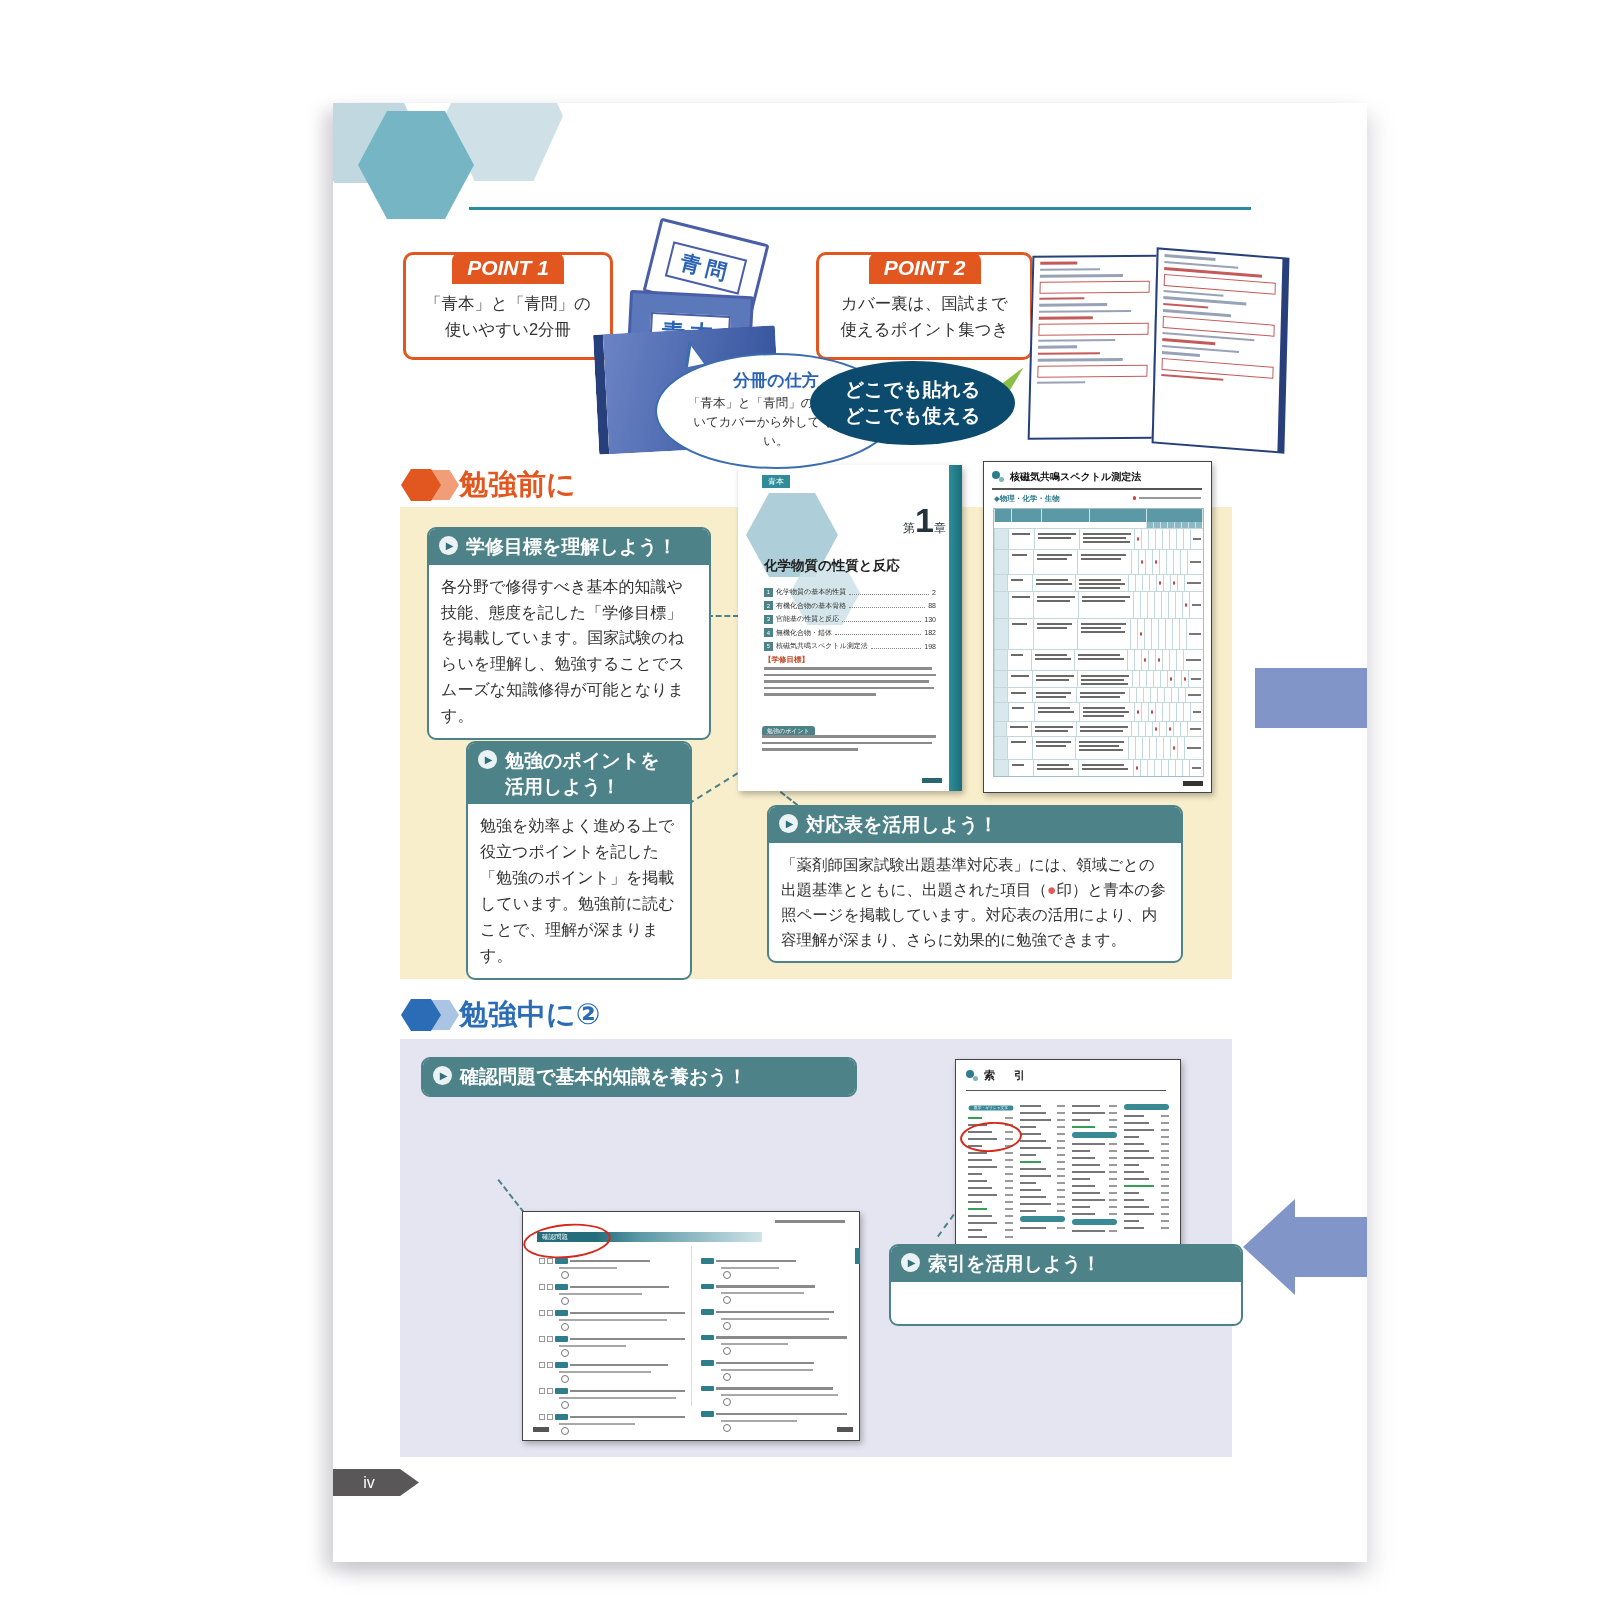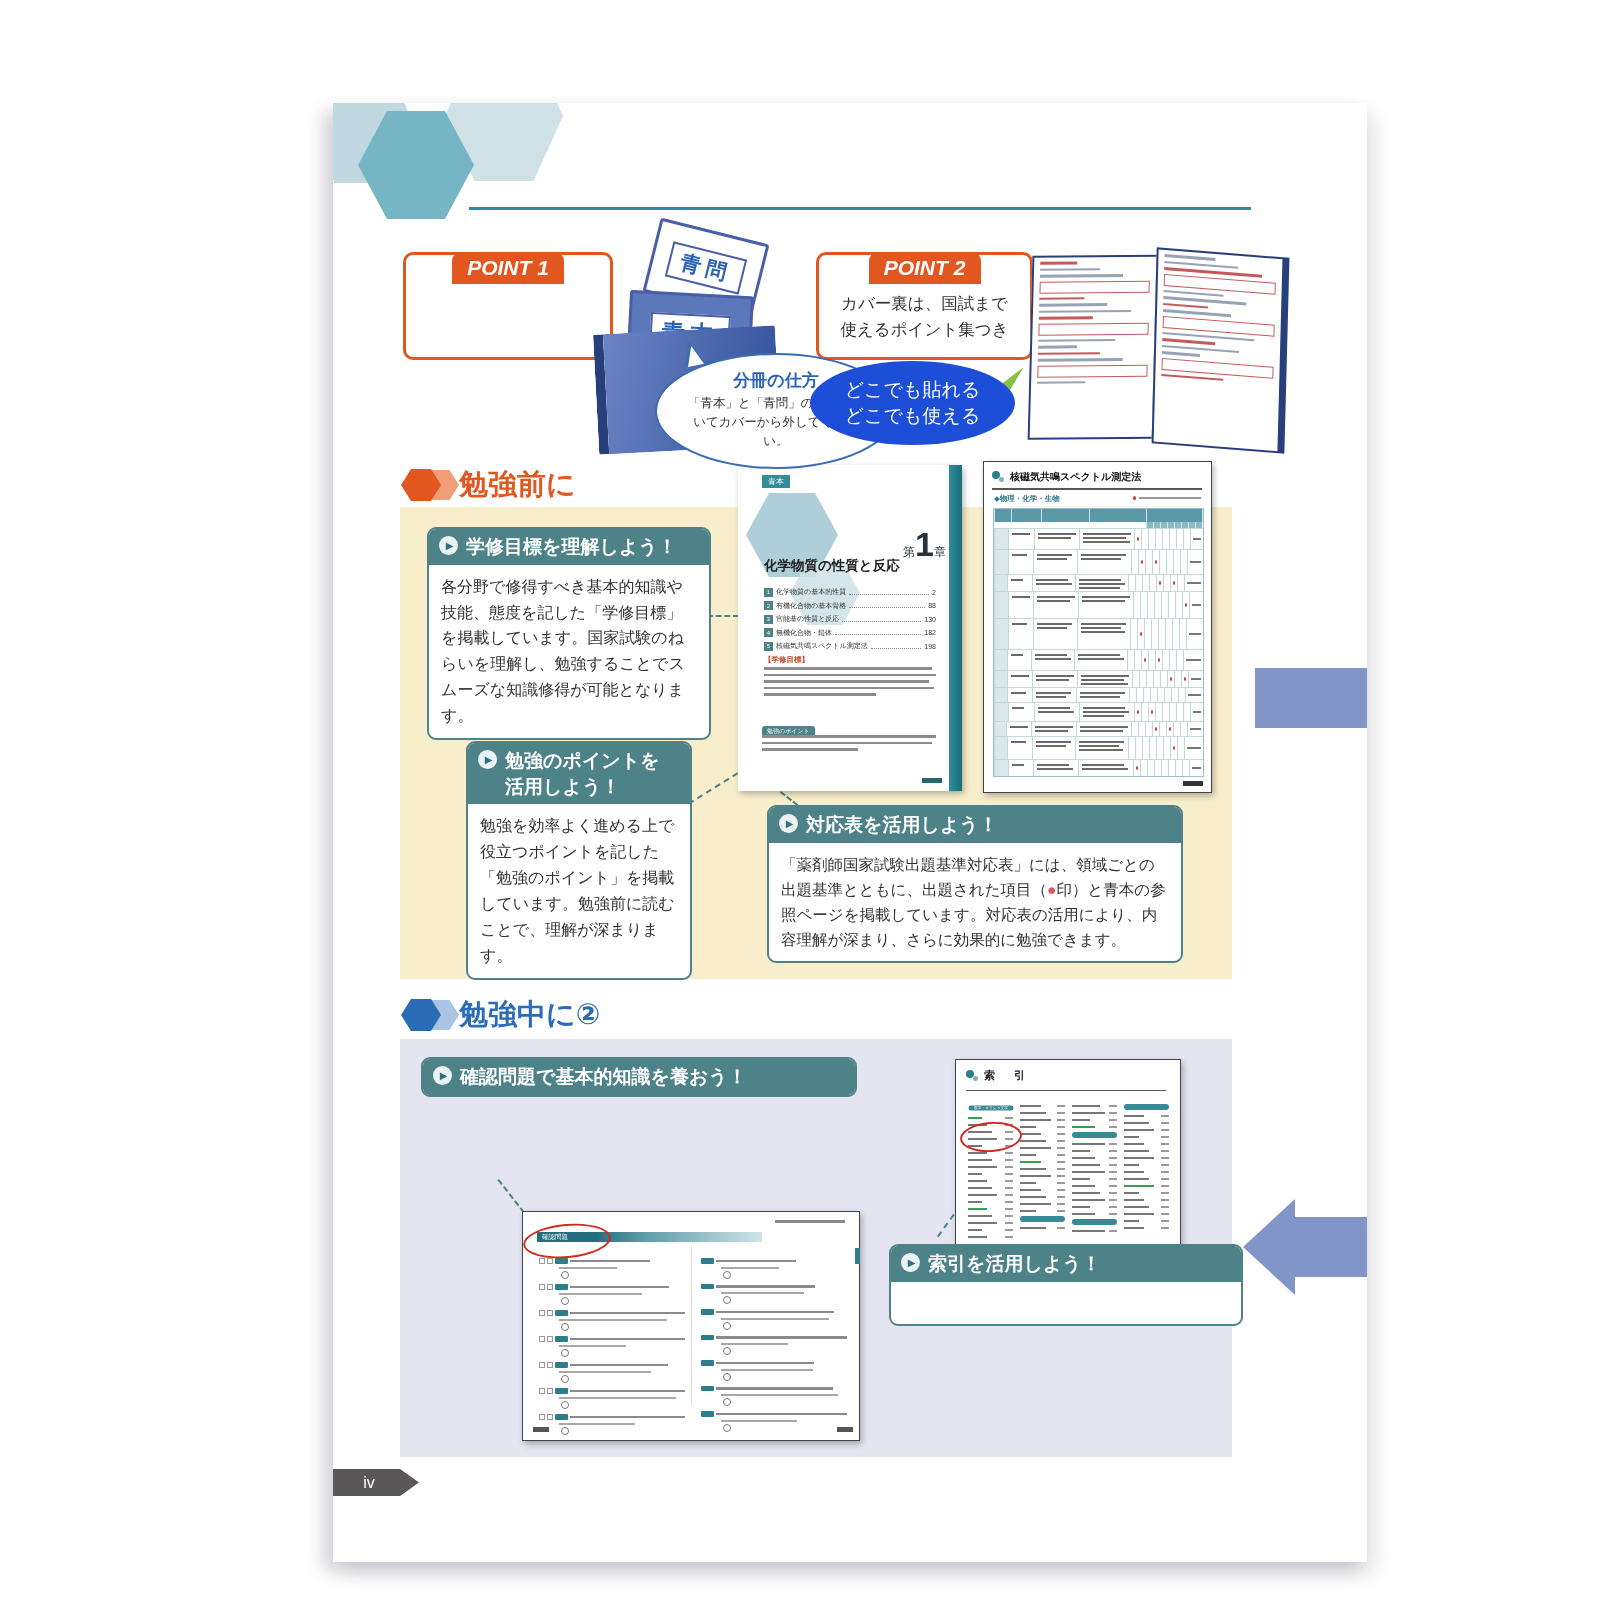--- a/index.html
+++ b/index.html
@@ -19,21 +19,21 @@
   .point-body{margin-top:36px;font-size:16.5px;color:#333;line-height:1.55;}
   
   .card{position:absolute;background:#fff;border:3px solid #4a5ea8;border-radius:3px;display:flex;align-items:center;justify-content:center;}
   .card-inner{border:2px solid #4a5ea8;background:#fff;padding:2px 10px;font-size:21px;font-weight:bold;color:#2a63b5;letter-spacing:5px;white-space:nowrap;}
   .book-cover{position:absolute;background:linear-gradient(105deg,#6b84c4,#31509b);border-left:10px solid #27407c;border-radius:2px;}
   .bubble{position:absolute;background:#fff;border:2.5px solid #3b6db0;border-radius:50%;text-align:center;z-index:6;}
   .bubble-title{font-size:17px;font-weight:bold;color:#2a63b5;margin-top:14px;}
   .bubble-body{font-size:12.5px;color:#333;line-height:1.5;padding:2px 26px;}
   .bubble-tail-o{position:absolute;width:20px;height:26px;background:#3b6db0;clip-path:polygon(20% 0,100% 85%,0 100%);z-index:5;}
   .bubble-tail-i{position:absolute;width:16px;height:21px;background:#fff;clip-path:polygon(20% 0,100% 85%,0 100%);z-index:7;}
-  .green-bubble{position:absolute;background:#1d4ed8;border-radius:50%;color:#fff;font-weight:normal;font-size:19px;
+  .green-bubble{position:absolute;background:#0c4a6e;border-radius:50%;color:#fff;font-weight:bold;font-size:19px;
                 display:flex;flex-direction:column;align-items:center;justify-content:center;line-height:1.35;z-index:6;}
   .green-tail{position:absolute;background:#8cc044;clip-path:polygon(0 60%,100% 0,30% 100%);width:34px;height:24px;transform:rotate(-14deg);z-index:5;}
   
   .folder{position:absolute;transform:rotate(1.5deg);}
   .fpanel{position:absolute;background:#fff;border:2px solid #27407c;overflow:hidden;}
   .fp-bar{height:2.5px;background:#98a2b6;margin:4px 6px;}
   .fp-red{background:#c45a5a;}
   .fp-box{height:10px;border:1px solid #c45a5a;margin:3px 6px;}
   
   .sec-head{position:absolute;font-size:29px;font-weight:bold;white-space:nowrap;}
@@ -46,21 +46,21 @@
   .play{flex:0 0 auto;width:19px;height:19px;margin-top:2px;border-radius:50%;background:#eaf2f3;color:#31707c;font-size:10px;
         display:inline-flex;align-items:center;justify-content:center;padding-left:2px;box-sizing:border-box;}
   .callout-b{padding:9px 12px;color:#333;line-height:1.62;}
   .reddot{color:#e05a5a;} .green{color:#2f9140;} .b{font-weight:bold;} .play-glyph{color:#2e7d8c;}
   
   .dash{position:absolute;border-top:2.5px dashed #4d8288;transform-origin:0 0;z-index:1;}
   
   .minipage{position:absolute;background:#fff;box-shadow:2px 3px 6px rgba(0,0,0,.28);z-index:2;}
   .bordered{border:1.5px solid #444;}
   .mp-tab{position:absolute;background:#2e8d99;color:#fff;font-size:8px;padding:1px 6px;}
-  .chap-num{position:absolute;right:16px;top:36px;color:#26333a;white-space:nowrap;margin-top:24px;}
+  .chap-num{position:absolute;right:16px;top:36px;color:#26333a;white-space:nowrap;}
   .chap-num .small{font-size:12px;} .chap-num .big{font-size:34px;font-weight:bold;}
   .chap-title{position:absolute;left:26px;top:92px;font-size:13.5px;font-weight:bold;color:#222;white-space:nowrap;}
   .toc{position:absolute;left:26px;top:122px;width:172px;}
   .toc-row{display:flex;align-items:center;gap:3px;margin-bottom:3.5px;font-size:7px;}
   .toc-no{flex:0 0 auto;width:9px;height:9px;background:#4d8288;color:#fff;font-size:6px;display:flex;align-items:center;justify-content:center;}
   .toc-label{white-space:nowrap;color:#333;}
   .toc-dots{flex:1;border-bottom:1px dotted #888;height:4px;}
   .toc-page{color:#333;}
   .tinybar{background:#8c8c8c;height:2.5px;margin-bottom:4px;}
   .pill-label{background:#4d8288;color:#fff;font-size:6px;border-radius:3px;padding:1px 5px;display:inline-block;white-space:nowrap;}
@@ -112,20 +112,24 @@
   <div class="sheet">
 
     <div class="hex" style="left:-25px;top:-40px;width:105px;height:120px;background:#c2d8e0;"></div>
     <div class="hex" style="left:112px;top:-52px;width:118px;height:130px;background:#cfe1e7;"></div>
     <div class="hex" style="left:25px;top:8px;width:116px;height:108px;background:#76b5c3;"></div>
 
     <div class="title-rule"></div>
 
     <div class="pointbox" style="left:70px;top:149px;width:204px;height:102px;">
       <div class="point-tab">POINT 1</div>
+      <div class="point-body">
+        <div>「青本」と「青問」の</div>
+          <div>使いやすい2分冊</div>
+      </div>
     </div>
 
     <div class="pointbox" style="left:483px;top:149px;width:211px;height:102px;">
       <div class="point-tab">POINT 2</div>
       <div class="point-body">
         <div>カバー裏は、国試まで</div>
           <div>使えるポイント集つき</div>
       </div>
     </div>
 

